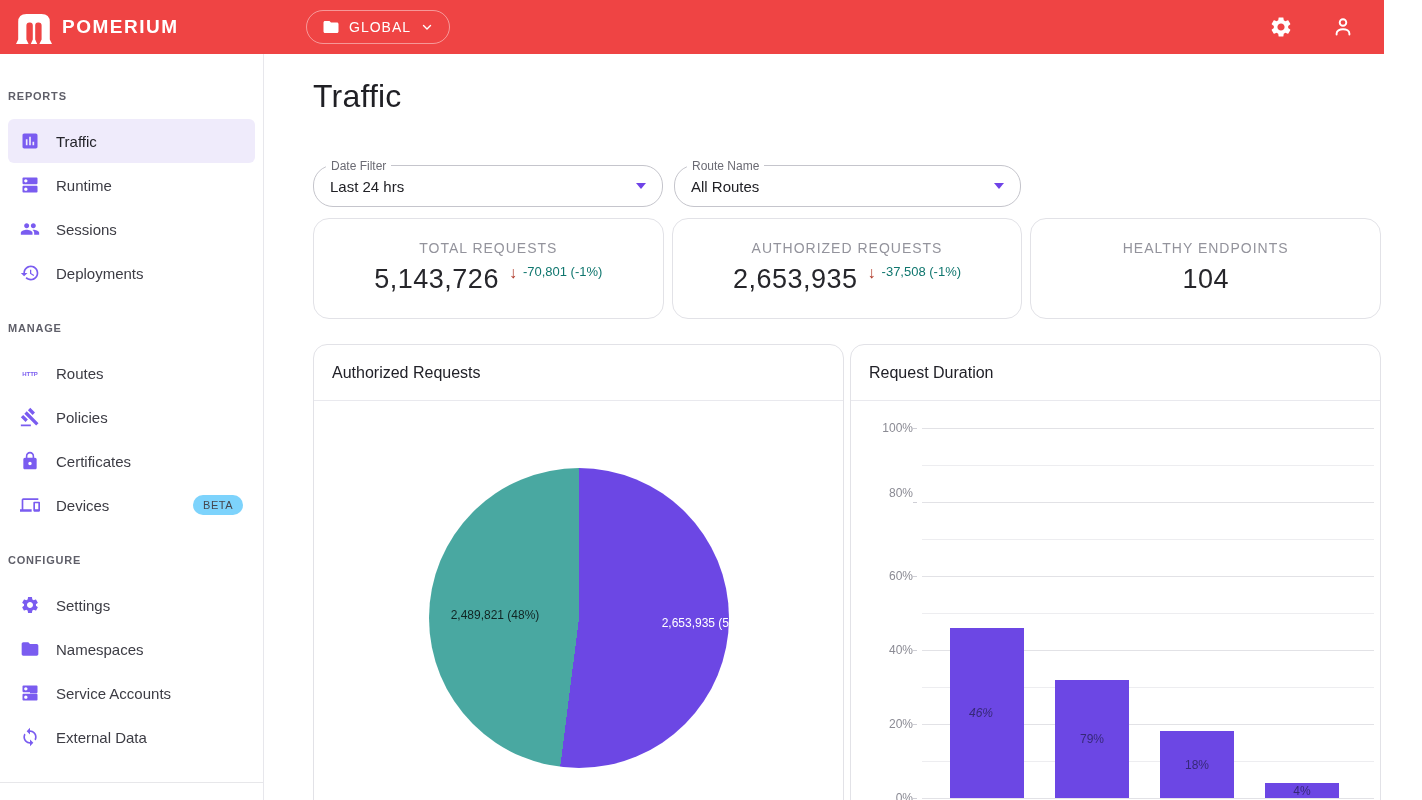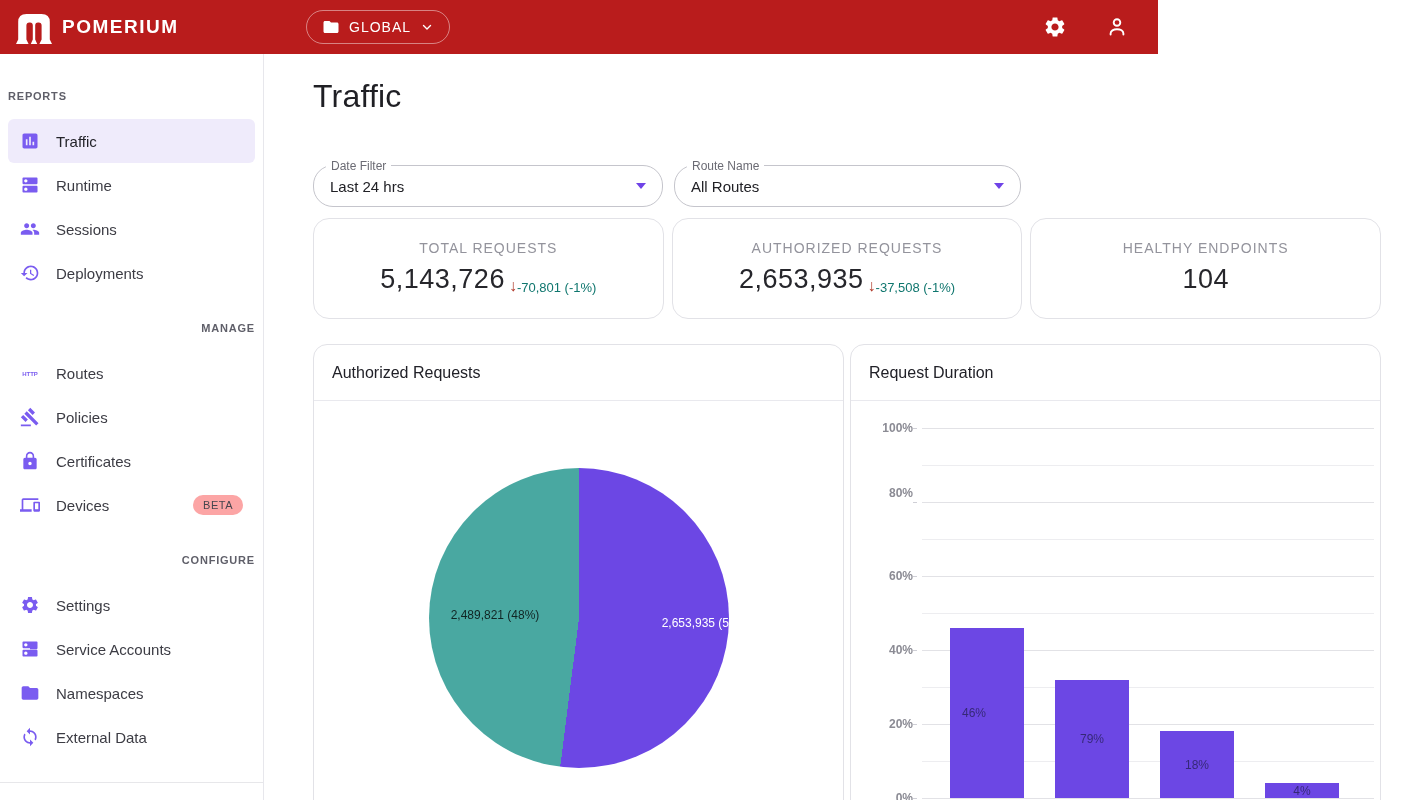--- a/index.html
+++ b/index.html
@@ -1,44 +1,44 @@
 <!DOCTYPE html>
 <html><head>
 <meta charset="utf-8">
 <style>
   * { box-sizing: border-box; margin: 0; padding: 0; }
   html,body { width:1422px; height:800px; overflow:hidden; background:#fff;
     font-family:"Liberation Sans", sans-serif; color:#26262b; }
 
   
-  .topbar { position:absolute; left:0; top:0; width:1158px; height:54px;
-    background:#b91c1c; z-index:30; display:flex; align-items:center; }
+  .topbar { position:absolute; left:0; top:0; width:1384px; height:54px;
+    background:#ef4444; z-index:30; display:flex; align-items:center; }
   .brand { display:flex; align-items:center; gap:10px; margin-left:16px; cursor:pointer; }
   .brand-name { color:#fff; font-weight:bold; font-size:19px; letter-spacing:1.5px; }
   .scope-pill { position:absolute; left:306px; top:10px; height:34px;
     border:1px solid rgba(255,255,255,.45); border-radius:17px; display:flex;
     align-items:center; gap:9px; padding:0 15px; cursor:pointer; }
   .scope-label { color:#fff; font-size:14px; letter-spacing:1px; font-weight:500; }
   .topbar-right { position:absolute; right:29px; top:0; height:54px; width:86px;
     display:flex; align-items:center; justify-content:space-between; }
   .icon-btn { width:24px; height:24px; cursor:pointer; }
 
   
   .sidebar { position:absolute; left:0; top:54px; width:264px; height:746px;
     background:#fff; border-right:1px solid #e7e7ec; padding-top:35px; z-index:10; }
   .section-label { margin:0 8px 16px 8px; font-size:11px; font-weight:bold;
     letter-spacing:.8px; color:#5f5f69; line-height:14px; }
-  .section-label.gap { margin-top:26px;text-align:right; }
+  .section-label.gap { margin-top:26px; }
   .nav-item { height:44px; margin:0 8px; border-radius:6px; display:flex;
     align-items:center; padding:0 12px; cursor:pointer; }
   .nav-item .nicon { width:20px; height:20px; flex:0 0 20px; }
   .nav-item .nlabel { margin-left:16px; font-size:15px; color:#3c3c44; }
   .nav-item.active { background:#efebfb; }
   .nav-item.active .nlabel { color:#232329; font-weight:500; }
-  .beta-badge { margin-left:auto; background:#fca5a5; color:#46464e; font-size:11px;
+  .beta-badge { margin-left:auto; background:#7dd3fc; color:#46464e; font-size:11px;
     letter-spacing:.5px; padding:4px 10px; border-radius:12px; }
   .sidebar-divider { position:absolute; bottom:17px; left:0; width:100%;
     border-top:1px solid #e7e7ea; }
 
   
   .main { position:absolute; left:265px; top:54px; width:1157px; height:746px;
     padding:0 41px 0 48px; overflow:hidden; }
   .page-title { margin-top:24px; font-size:32px; font-weight:500; color:#1f1f24;
     letter-spacing:.2px; }
 
@@ -50,22 +50,22 @@
   .select-label { position:absolute; top:-7px; left:12px; background:#fff;
     padding:0 5px; font-size:12px; color:#6b6b74; }
   .select-value { font-size:15px; color:#212126; font-weight:500; }
   .select-arrow { margin-left:auto; width:0; height:0; border-left:5px solid transparent;
     border-right:5px solid transparent; border-top:6px solid #6F43E7; }
 
   .stats-row { margin-top:11px; display:flex; gap:8px; }
   .stat-card { flex:1; height:101px; border:1px solid #e2e2e7; border-radius:16px;
     background:#fff; text-align:center; }
   .stat-label { margin-top:21px; font-size:14px; color:#93939c; letter-spacing:1px; }
-  .stat-value-row { margin-top:8px; display:flex; align-items:flex-end;
-    justify-content:center; }
+  .stat-value-row { margin-top:8px; display:flex; align-items:flex-start;
+    justify-content:center; gap:6px; }
   .stat-value { font-size:27px; font-weight:500; color:#26262b; letter-spacing:.5px; }
   .trend-icon { color:#b03a2a; font-size:16px; font-weight:bold; margin-left:4px; }
   .stat-delta { font-size:13px; color:#0f766e; }
 
   .charts-row { margin-top:25px; display:flex; gap:6px; }
   .chart-card { border:1px solid #e2e2e7; border-radius:14px; background:#fff;
     height:600px; overflow:hidden; }
   .chart-card.left { width:531px; } .chart-card.right { width:531px; }
   .chart-header { height:56px; display:flex; align-items:center; padding:0 18px;
     font-size:16px; color:#212128; border-bottom:1px solid #e9e9ee; }
@@ -77,21 +77,21 @@
   .pie-label { position:absolute; transform:translate(-50%,-50%); font-size:12px;
     white-space:nowrap; }
   .pie-label.dark { left:66px; top:147px; color:rgba(0,0,0,.78); }
   .pie-label.light { left:232px; top:155px; color:#fff; }
 
   
   .gridline { position:absolute; height:1px; }
   .gridline.major { background:#e2e2e6; }
   .gridline.minor { background:#ededf0; }
   .ytick-label { position:absolute; width:40px; text-align:right; font-size:12px;
-    color:#8b8b94; line-height:12px;font-weight:bold; }
+    color:#8b8b94; line-height:12px; }
   .ytick-dash { position:absolute; width:4px; height:1px; background:#cfcfd6; }
   .bar { position:absolute; width:74px; background:#6C47E4; }
   .bar-label { position:absolute; width:74px; text-align:center; font-size:12px;
     color:rgba(25,25,60,.66); transform:translateY(-50%); }
 </style>
 </head>
 <body>
 
 <div class="topbar">
   <div class="brand">
@@ -188,30 +188,30 @@
 
   <div class="nav-item">
     <svg class="nicon" viewBox="0 0 24 24">
       <path fill="#7a5cf0" d="M19.14 12.94c.04-.3.06-.61.06-.94 0-.32-.02-.64-.07-.94l2.03-1.58c.18-.14.23-.41.12-.61l-1.92-3.32c-.12-.22-.37-.29-.59-.22l-2.39.96c-.5-.38-1.03-.7-1.62-.94l-.36-2.54c-.04-.24-.24-.41-.48-.41h-3.84c-.24 0-.43.17-.47.41l-.36 2.54c-.59.24-1.13.57-1.62.94l-2.39-.96c-.22-.08-.47 0-.59.22L2.74 8.87c-.12.21-.08.47.12.61l2.03 1.58c-.05.3-.09.63-.09.94s.02.64.07.94l-2.03 1.58c-.18.14-.23.41-.12.61l1.92 3.32c.12.22.37.29.59.22l2.39-.96c.5.38 1.03.7 1.62.94l.36 2.54c.05.24.24.41.48.41h3.84c.24 0 .44-.17.47-.41l.36-2.54c.59-.24 1.13-.56 1.62-.94l2.39.96c.22.08.47 0 .59-.22l1.92-3.32c.12-.22.07-.47-.12-.61l-2.01-1.58zM12 15.6c-1.98 0-3.6-1.62-3.6-3.6s1.62-3.6 3.6-3.6 3.6 1.62 3.6 3.6-1.62 3.6-3.6 3.6z"></path>
     </svg>
     <span class="nlabel">Settings</span>
   </div>
 
   <div class="nav-item">
     <svg class="nicon" viewBox="0 0 24 24">
+      <path fill="#7a5cf0" d="M10 4H4c-1.1 0-2 .9-2 2v12c0 1.1.9 2 2 2h16c1.1 0 2-.9 2-2V8c0-1.1-.9-2-2-2h-8l-2-2z"></path>
+    </svg>
+    <span class="nlabel">Namespaces</span>
+  </div>
+
+  <div class="nav-item">
+    <svg class="nicon" viewBox="0 0 24 24">
       <path fill="#7a5cf0" d="M20 13H4c-.55 0-1 .45-1 1v6c0 .55.45 1 1 1h16c.55 0 1-.45 1-1v-6c0-.55-.45-1-1-1zM7 19c-1.1 0-2-.9-2-2s.9-2 2-2 2 .9 2 2-.9 2-2 2zm5-6.8h8c.55 0 1-.45 1-1V4c0-.55-.45-1-1-1H4c-.55 0-1 .45-1 1v6c0 .55.45 1 1 1h8zM7 9c-1.1 0-2-.9-2-2s.9-2 2-2 2 .9 2 2-.9 2-2 2z"></path>
     </svg>
     <span class="nlabel">Service Accounts</span>
-  </div>
-
-  <div class="nav-item">
-    <svg class="nicon" viewBox="0 0 24 24">
-      <path fill="#7a5cf0" d="M10 4H4c-1.1 0-2 .9-2 2v12c0 1.1.9 2 2 2h16c1.1 0 2-.9 2-2V8c0-1.1-.9-2-2-2h-8l-2-2z"></path>
-    </svg>
-    <span class="nlabel">Namespaces</span>
   </div>
 
   <div class="nav-item">
     <svg class="nicon" viewBox="0 0 24 24">
       <path fill="#7a5cf0" d="M12 4V1L8 5l4 4V6c3.31 0 6 2.69 6 6 0 1.01-.25 1.97-.7 2.8l1.46 1.46C19.54 15.03 20 13.57 20 12c0-4.42-3.58-8-8-8zm0 14c-3.31 0-6-2.69-6-6 0-1.01.25-1.97.7-2.8L5.24 7.74C4.46 8.97 4 10.43 4 12c0 4.42 3.58 8 8 8v3l4-4-4-4v3z"></path>
     </svg>
     <span class="nlabel">External Data</span>
   </div>
 
   <div class="sidebar-divider"></div>
@@ -288,21 +288,21 @@
           <div class="ytick-label" style="left: 22px; top: 243px;">40%</div>
           <div class="gridline minor" style="left: 71px; top: 286px; width: 452px;"></div>
           <div class="gridline major" style="left: 71px; top: 323px; width: 452px;"></div>
           <div class="ytick-dash" style="left: 62px; top: 323px;"></div>
           <div class="ytick-label" style="left: 22px; top: 317px;">20%</div>
           <div class="gridline minor" style="left: 71px; top: 360px; width: 452px;"></div>
           <div class="gridline major" style="left: 71px; top: 397px; width: 452px;"></div>
           <div class="ytick-dash" style="left: 62px; top: 397px;"></div>
           <div class="ytick-label" style="left: 22px; top: 391px;">0%</div>
           <div class="bar" style="left: 99px; top: 226.8px; height: 170.2px; background: rgb(108, 71, 228);"></div>
-          <div class="bar-label" style="left: 86px; top: 311.9px;">46%</div>
+          <div class="bar-label" style="left: 93px; top: 311.9px; font-style: italic;">46%</div>
           <div class="bar" style="left: 204px; top: 278.6px; height: 118.4px; background: rgb(108, 71, 228);"></div>
           <div class="bar-label" style="left: 204px; top: 337.8px;">79%</div>
           <div class="bar" style="left: 309px; top: 330.4px; height: 66.6px; background: rgb(108, 71, 228);"></div>
           <div class="bar-label" style="left: 309px; top: 363.7px;">18%</div>
           <div class="bar" style="left: 414px; top: 382.2px; height: 14.8px; background: rgb(108, 71, 228);"></div>
           <div class="bar-label" style="left: 414px; top: 389.6px;">4%</div>
         </div>
     </div>
   </div>
 </div>

